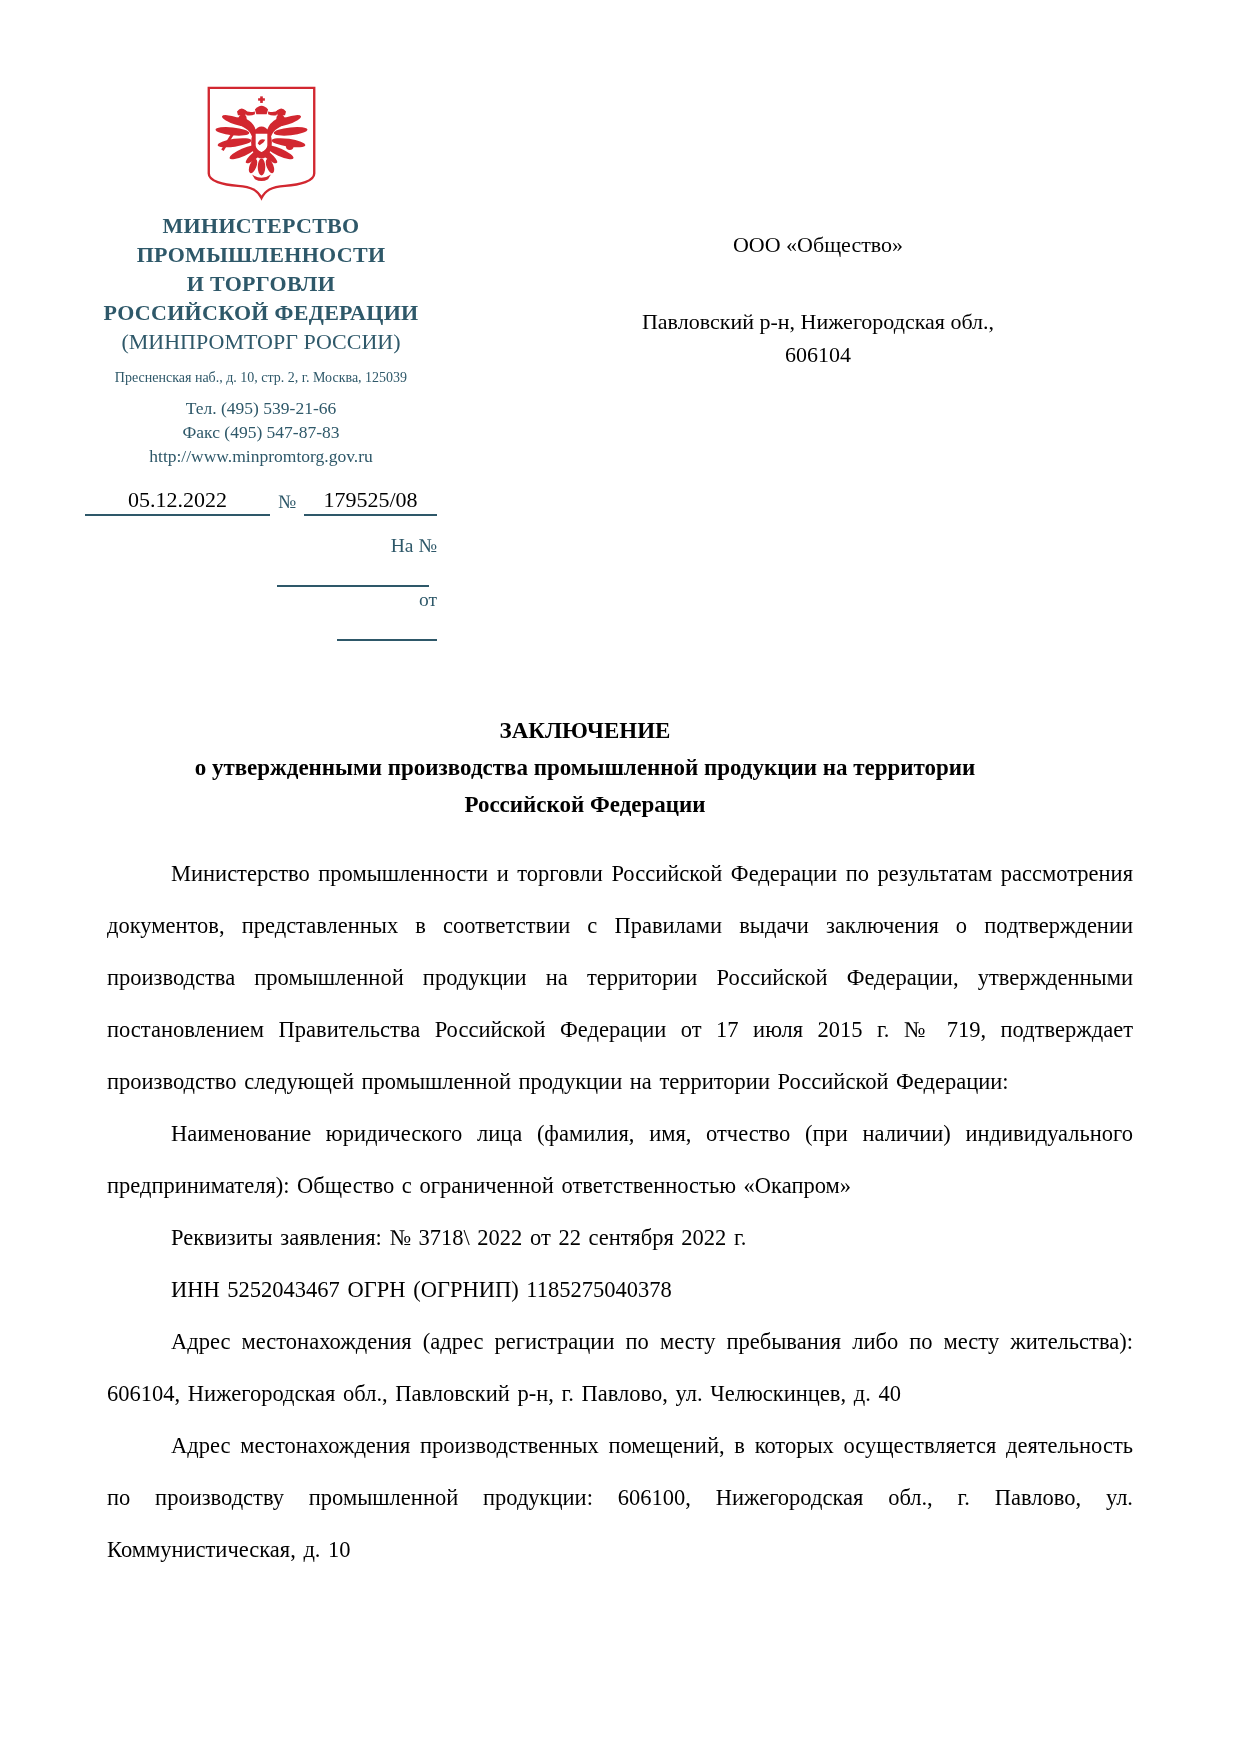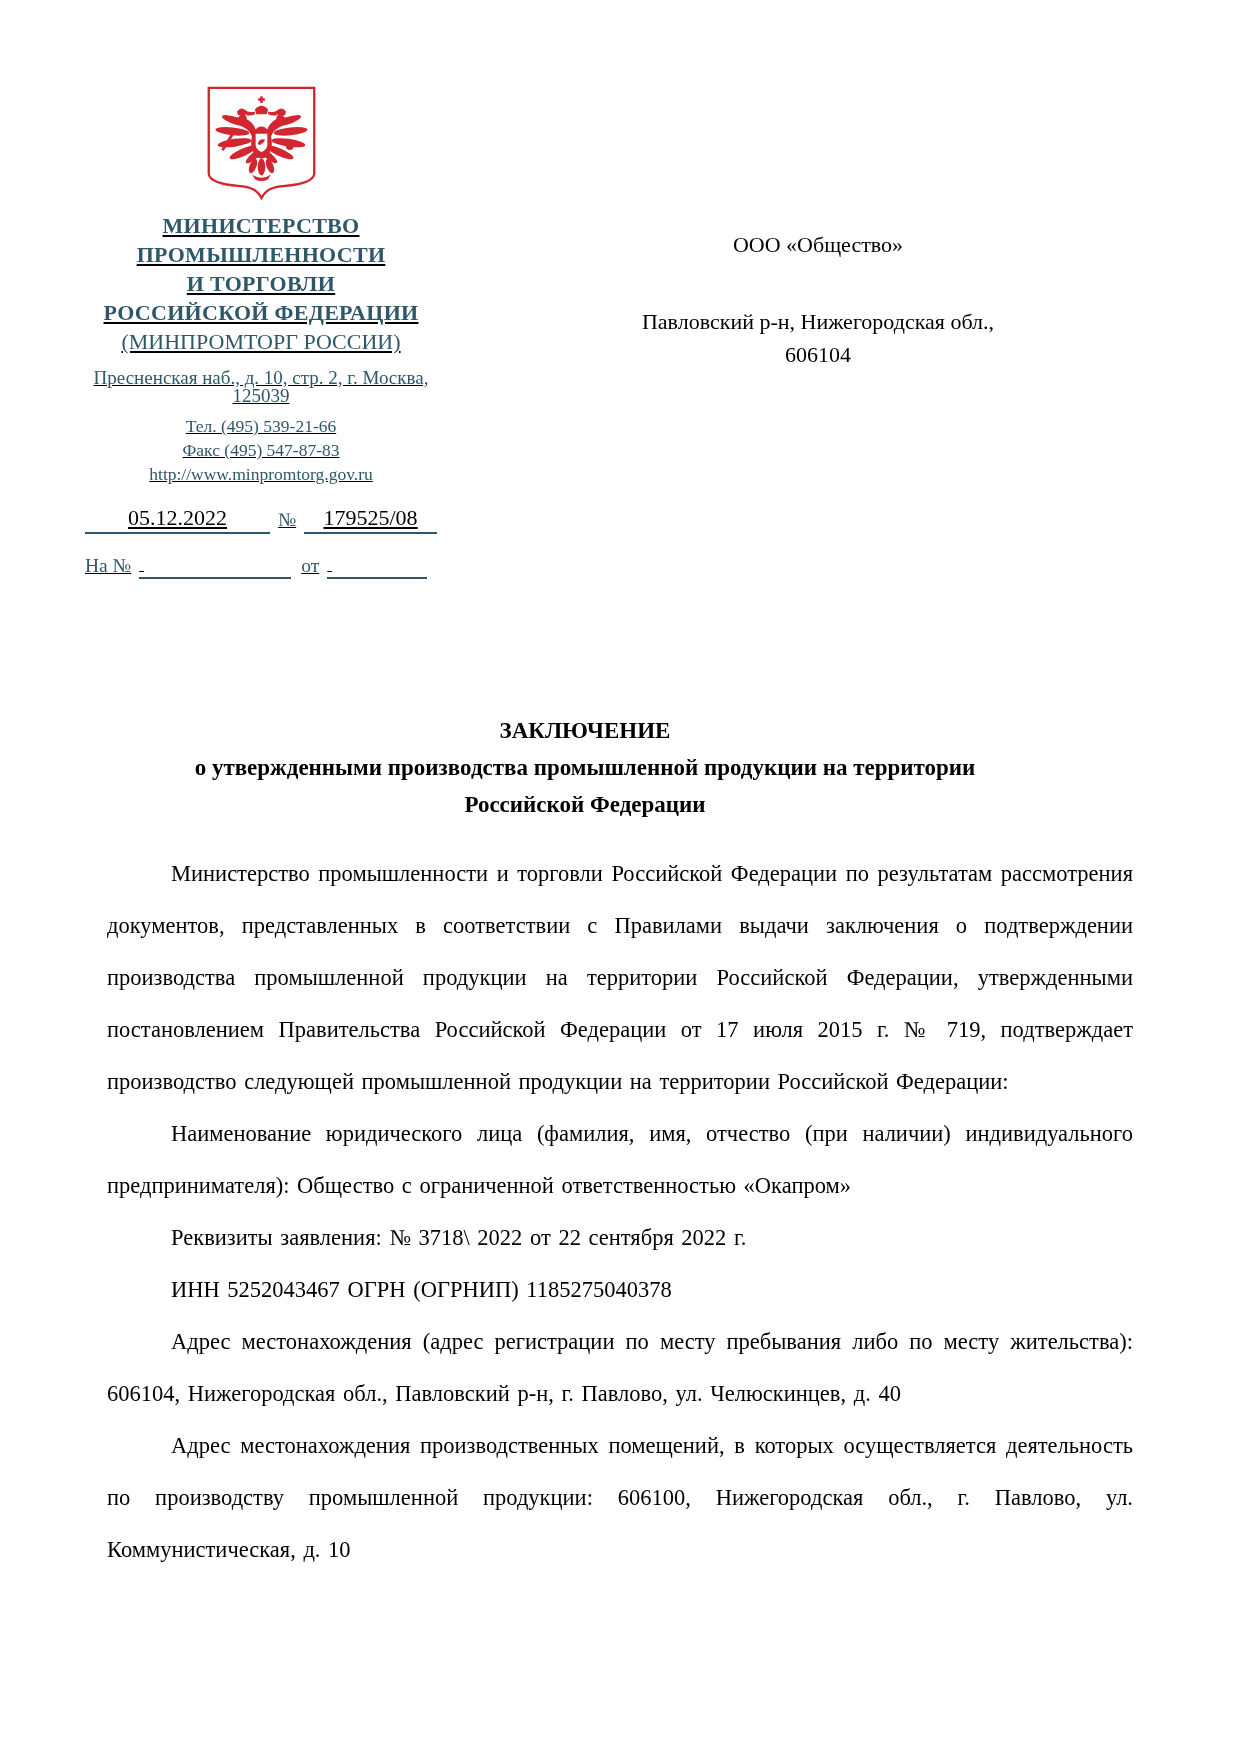--- a/index.html
+++ b/index.html
@@ -9,45 +9,45 @@
     background:#ffffff;
     margin:0 auto;
     font-family:"Liberation Serif","DejaVu Serif",serif;
     color:#000;
     overflow:hidden;
   }
   
   .header-left{
     position:absolute;left:85px;top:84px;width:352px;
     text-align:center;
-    text-decoration:underline;
   }
   .emblem-wrap{display:flex;justify-content:center;}
   .ministry-name{
     margin-top:10px;
     font-weight:bold;font-size:22px;line-height:29px;
     letter-spacing:.3px;color:var(--accent_teal,#2E5869);
   }
   .ministry-short{
     font-size:22px;line-height:29px;color:var(--accent_teal,#2E5869);
   }
-  .hq-address{font-size:19px;line-height:18px;margin-top:13px;color:var(--accent_teal,#2E5869);}
+  .hq-address{font-size:14px;line-height:18px;margin-top:13px;color:var(--accent_teal,#2E5869);}
   .contacts{font-size:17.5px;line-height:24px;margin-top:9px;color:var(--accent_teal,#2E5869);}
   .date-row{
     margin-top:18px;display:flex;align-items:flex-end;
     font-size:22px;line-height:28px;color:#000;
   }
   .u-line{border-bottom:2px solid var(--accent_teal,#2E5869);}
   .date-field{width:185px;text-align:center;}
   .num-sign{color:var(--accent_teal,#2E5869);padding:0 8px;font-size:19px;}
   .num-field{flex:1;text-align:center;}
   .ref-row{
     margin-top:17px;display:flex;align-items:flex-end;
     font-size:19.5px;line-height:26px;color:var(--accent_teal,#2E5869);
     text-align:left;
+    flex-direction:column;
   }
   .ref-blank1{width:152px;margin:0 8px;}
   .ref-blank2{width:100px;margin-left:8px;}
   .ref-ot{padding-left:2px;}
   
   .header-right{
     position:absolute;left:592px;top:228px;width:452px;
     text-align:center;font-size:22px;line-height:33px;
   }
   .recipient-name{margin-bottom:44px;}

